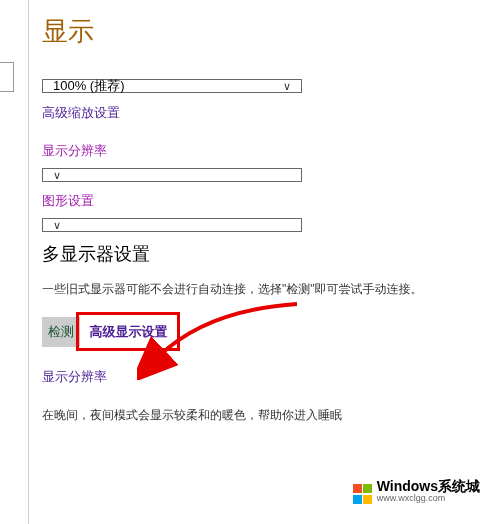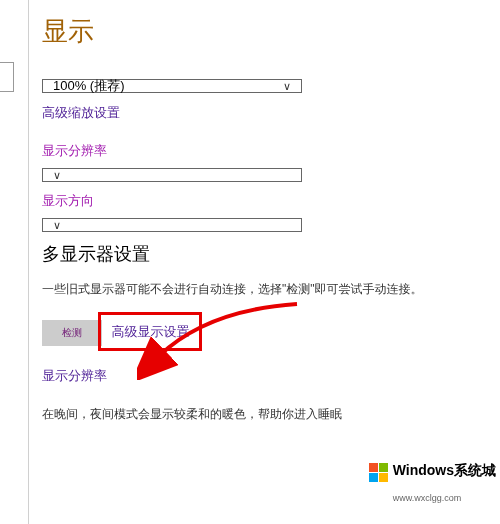--- a/index.html
+++ b/index.html
@@ -81,48 +81,49 @@
     }
     .help-text {
       font-size: 12px;
       color: #333;
       margin-bottom: 14px;
       line-height: 1.5;
     }
     .button {
       background: #ccc;
       border: none;
-      padding: 6px 20px;
-      font-size: 10px;
-      color: #701a75;
+      padding: 6px 6px;
+      font-size: 13px;
+      color: #14532d;
       cursor: pointer;
       margin-bottom: 20px;
     }
     .highlight-box {
       border: 3px solid #e60000;
       padding: 7px 10px;
       display: inline-block;
       margin-left: -8px;
       margin-bottom: 14px;
     }
     .highlight-box .link {
       margin-bottom: 0;
+      font-weight: bold;
     }
     .arrow-svg {
       position: absolute;
       left: 137px;
       top: 300px;
       pointer-events: none;
     }
     .watermark {
       position: absolute;
-      right: 0;
+      right: 16px;
       bottom: 18px;
       display: flex;
-      align-items: flex-start;
+      align-items: flex-end;
       font-size: 13px;
       background: rgba(255,255,255,0.85);
       padding: 2px 4px;
     }
     .watermark-logo {
       width: 20px;
       height: 20px;
       display: flex;
       flex-wrap: wrap;
       margin-right: 4px;
@@ -141,21 +142,20 @@
       line-height: 1.1;
     }
     .wm-main {
       font-weight: bold;
       color: #000;
       font-size: 14px;
     }
     .wm-sub {
       font-size: 9px;
       color: #666;
-      margin-top: 16px;
     }
     .side-stub {
       position: absolute;
       left: 0;
       top: 62px;
       width: 14px;
       height: 30px;
       border: 1px solid #999;
       border-left: none;
       background: #fff;
@@ -175,21 +175,21 @@
     <span class="dropdown-value">100% (推荐)</span>
     <span class="chevron">∨</span>
   </div>
   <a class="link">高级缩放设置</a>
 
   <div class="section-label">显示分辨率</div>
   <div class="dropdown">
     <span class="chevron">∨</span>
   </div>
 
-  <div class="section-label">显示方向</div>
+  <div class="section-label">图形设置</div>
   <div class="dropdown">
     <span class="chevron">∨</span>
   </div>
 
   <h2 class="section-heading">多显示器设置</h2>
   <div class="help-text">一些旧式显示器可能不会进行自动连接，选择"检测"即可尝试手动连接。</div>
   <button class="button">检测</button>
 
   <div class="highlight-box">
     <a class="link">高级显示设置</a>

